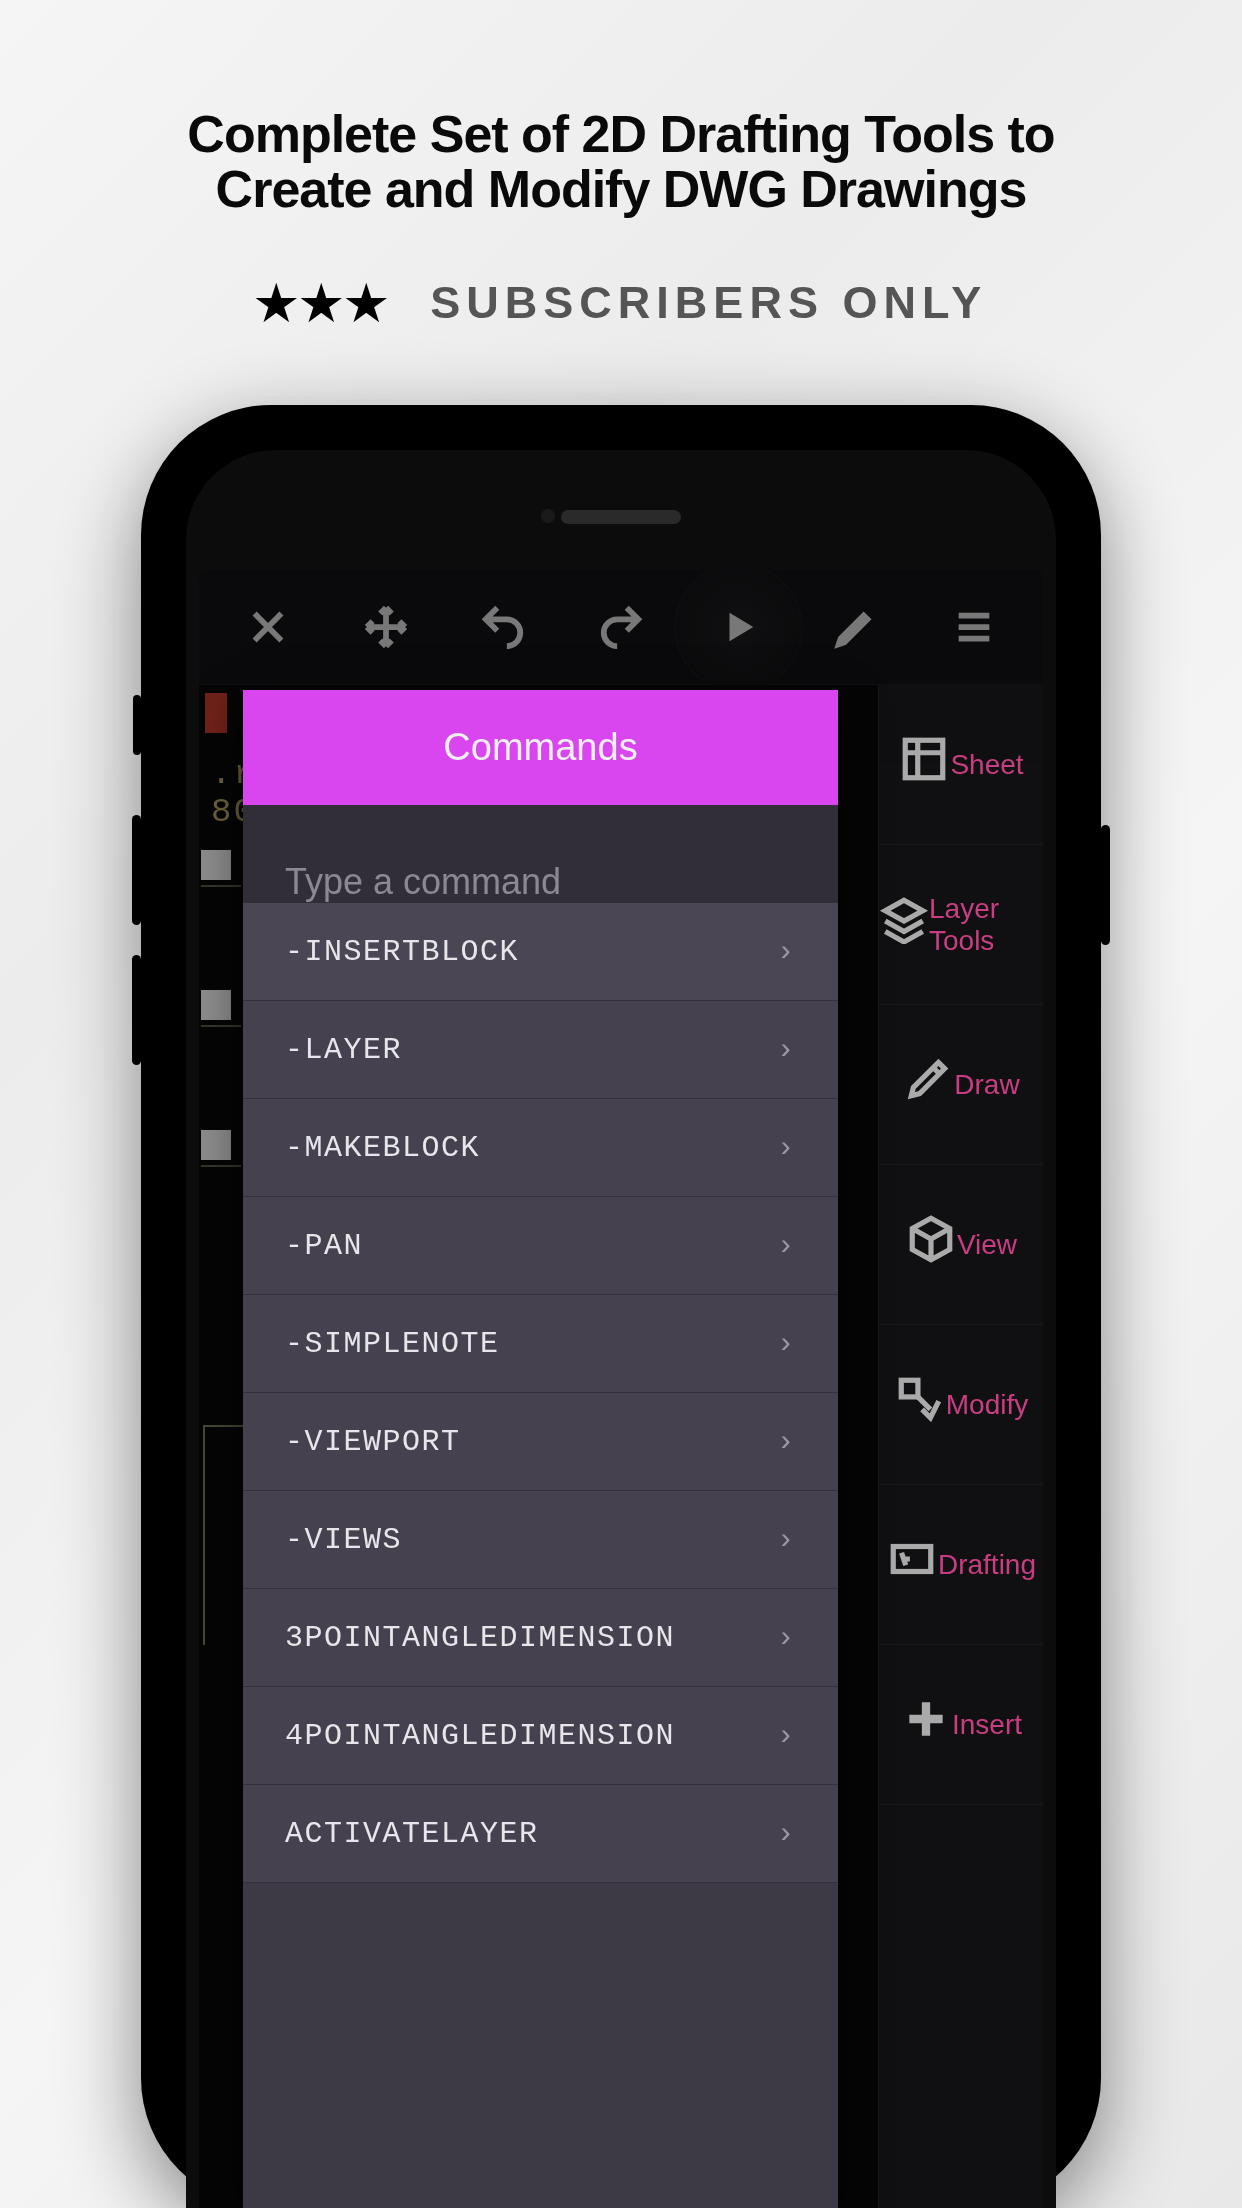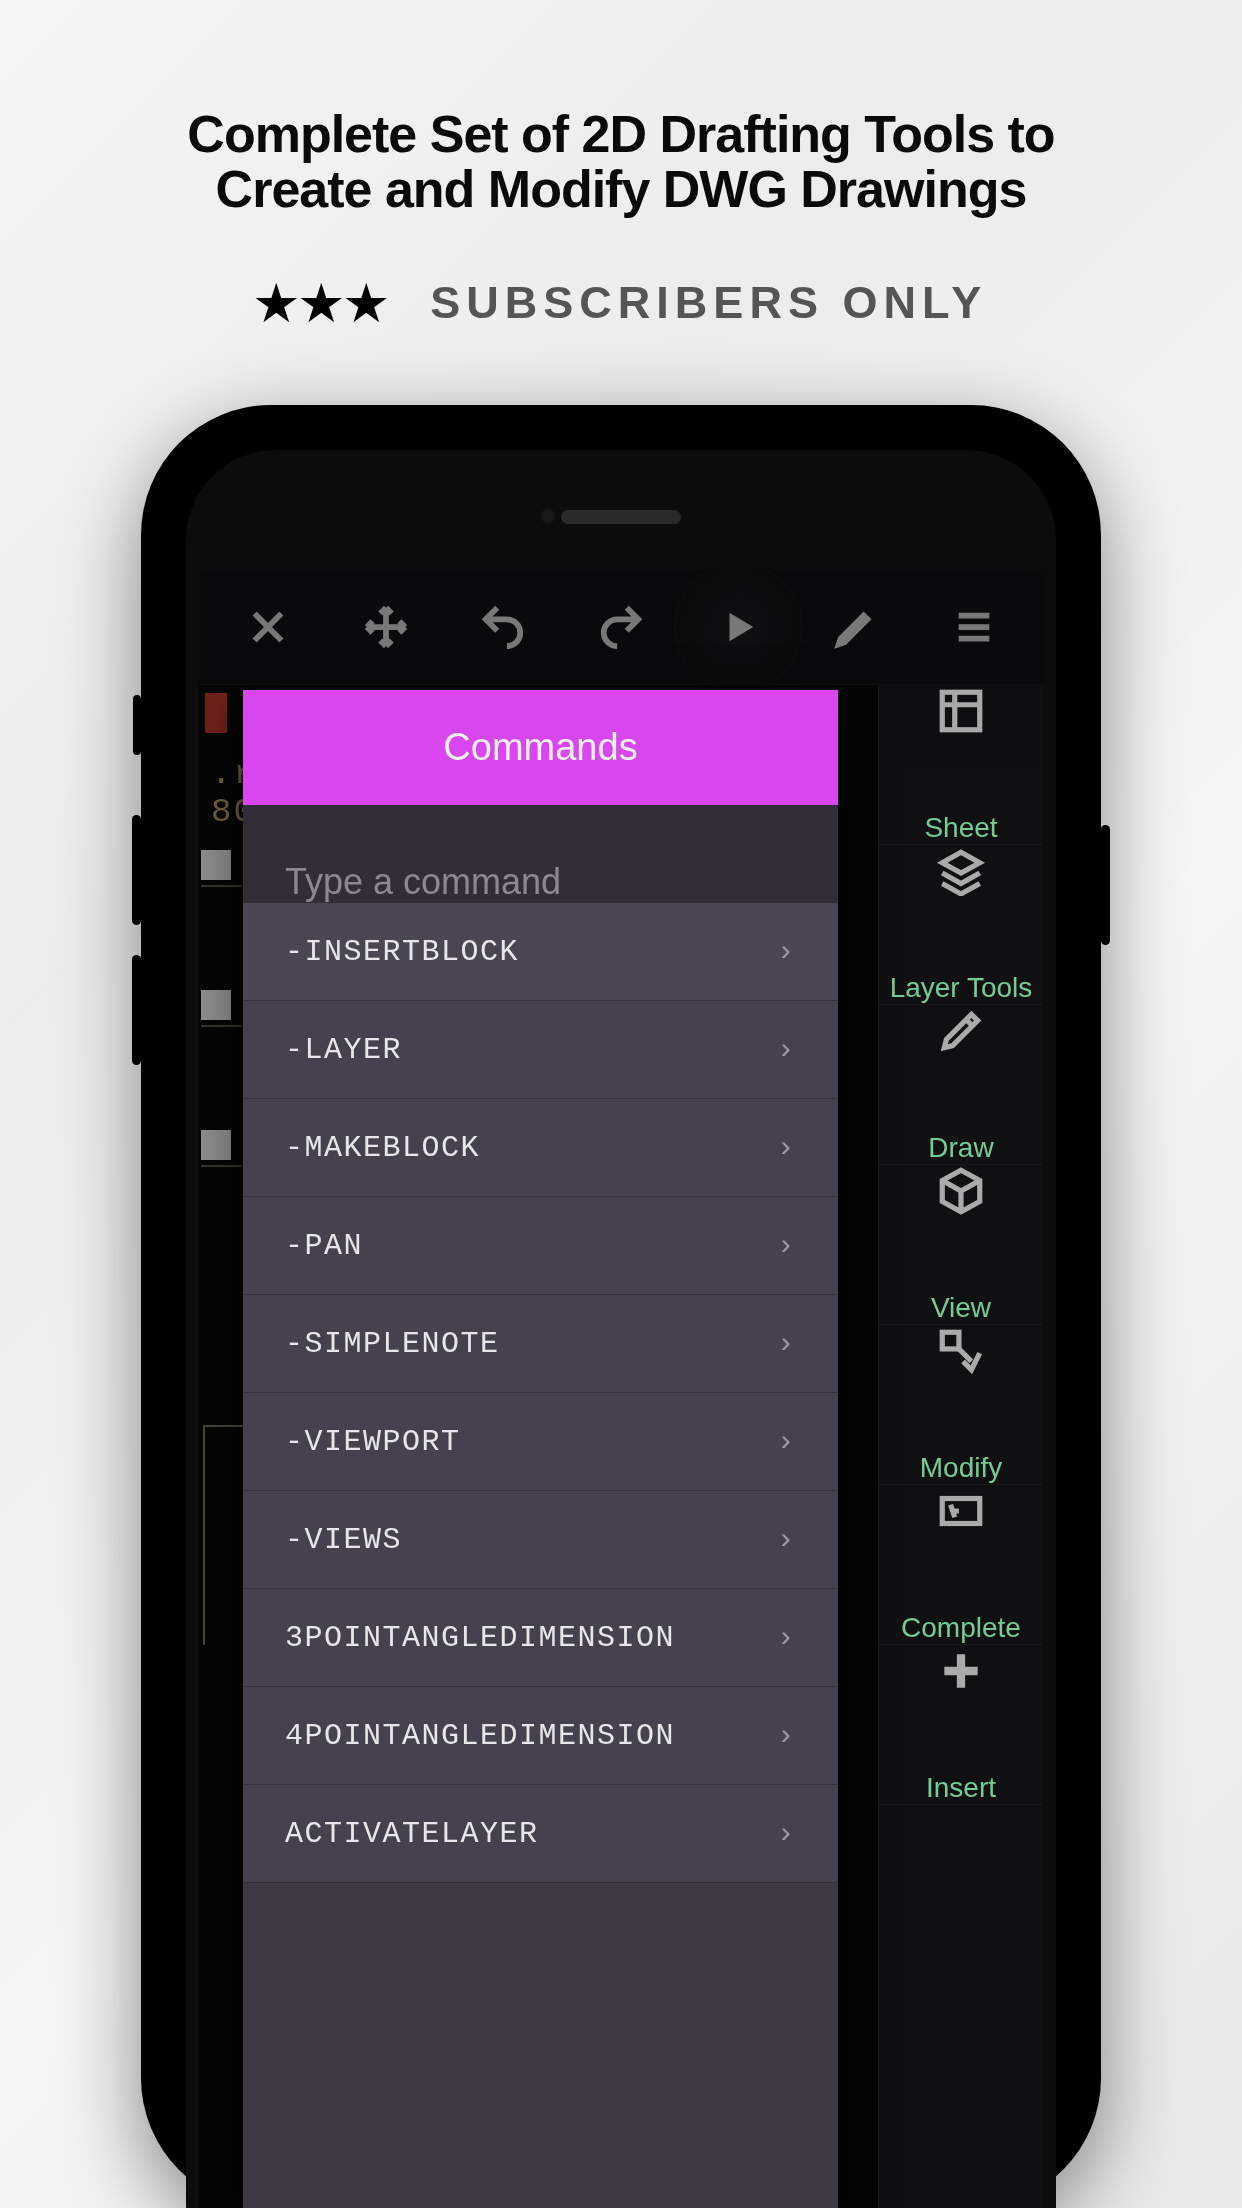--- a/index.html
+++ b/index.html
@@ -55,22 +55,22 @@
 .cu-b1{left:2px;top:165px;width:30px;height:30px;}
 .cu-b2{left:2px;top:305px;width:30px;height:30px;}
 .cu-b3{left:2px;top:445px;width:30px;height:30px;}
 .cu-line{position:absolute;left:2px;width:40px;height:2px;background:#5a5a46;}
 .cu-l1{top:200px;} .cu-l2{top:340px;} .cu-l3{top:480px;}
 .cu-crn{position:absolute;left:4px;top:740px;width:55px;height:220px;border:2px solid #7a7a5a;border-right:none;border-bottom:none;}
 
 
 .palette { position:absolute; right:0; top:115px; bottom:0; width:165px; z-index:3; background:#121113;
   border-left:1px solid #1d1d1f; opacity:.85;}
-.pal-item{ height:160px; display:flex; flex-direction:column; align-items:center; justify-content:space-between;
-  color:#86efac; border-bottom:1px solid #1d1d1f; }
+.pal-item{ height:160px; display:flex; flex-direction:row; align-items:center; justify-content:center;
+  color:#ec4899; border-bottom:1px solid #1d1d1f; }
 .pal-item .picon{ width:52px;height:52px;margin-bottom:12px; display:flex;align-items:center;justify-content:center;}
 .pal-item .picon svg{width:50px;height:50px;stroke:#c7c7c7;fill:none;stroke-width:2.5;}
 .pal-item .plabel{ font-size:28px; font-weight:400; }
 
 
 .cmd-popup{ position:absolute; left:44px; top:120px; width:595px; bottom:0; z-index:5;
   background:#3d3a45; box-shadow:0 14px 40px rgba(0,0,0,.6); display:flex; flex-direction:column;}
 .cmd-title{ height:115px; display:flex; align-items:center; justify-content:center;
   font-size:38px; color:#f0eff2; background:#d946ef;}
 .cmd-input-row{ height:98px; background:#312e38; display:flex; align-items:flex-end; padding:0 42px;}
@@ -209,21 +209,21 @@
           </div>
         <div class="plabel">Modify</div>
       </div>
       <div class="pal-item">
         <div class="picon">
             <svg viewBox="0 0 24 24">
               <rect x="3" y="6" width="18" height="12"></rect>
               <path d="M7 12h4M7 9l2 6"></path>
             </svg>
           </div>
-        <div class="plabel">Complete</div>
+        <div class="plabel">Drafting</div>
       </div>
       <div class="pal-item">
         <div class="picon">
             <svg viewBox="0 0 24 24">
               <path d="M12 4v16M4 12h16" stroke-width="4"></path>
             </svg>
           </div>
         <div class="plabel">Insert</div>
       </div>
     </div>

